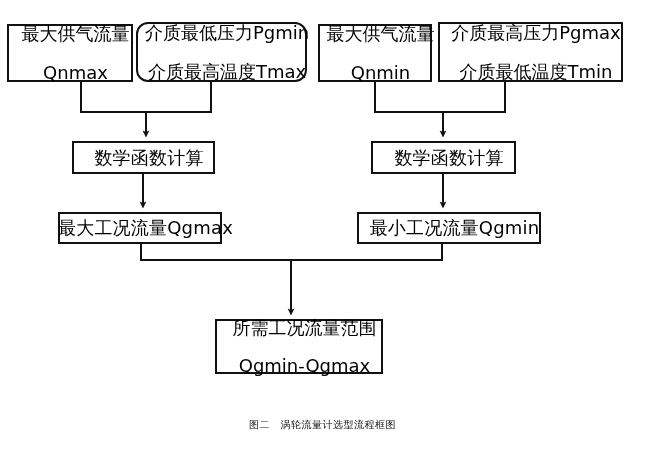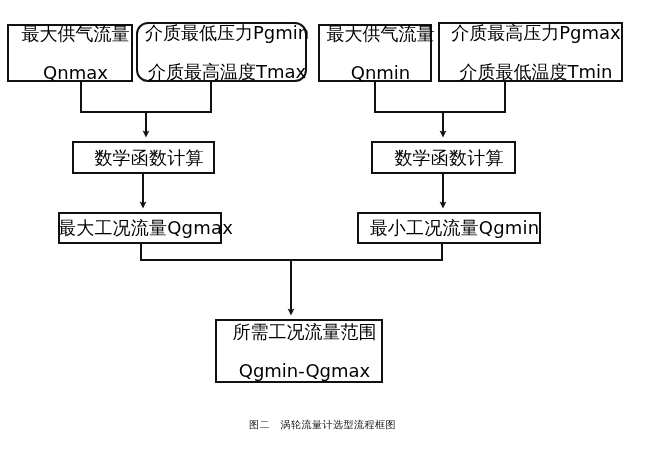--- a/index.html
+++ b/index.html
@@ -61,21 +61,21 @@
   }
   
   #node-qnmax      { left: 7px;   top: 24px;  width: 126px; height: 58px; }
   #node-pgmin-tmax { left: 136px; top: 22px;  width: 171px; height: 60px; border-radius: 12px; }
   #node-qnmin      { left: 318px; top: 24px;  width: 114px; height: 58px; }
   #node-pgmax-tmin { left: 438px; top: 22px;  width: 185px; height: 60px; text-align: center; }
   #node-calc-left  { left: 72px;  top: 141px; width: 143px; height: 33px; }
   #node-calc-right { left: 371px; top: 141px; width: 145px; height: 33px; }
   #node-qgmax      { left: 58px;  top: 212px; width: 164px; height: 32px; }
   #node-qgmin      { left: 357px; top: 212px; width: 184px; height: 32px; }
-  #node-range      { left: 215px; top: 319px; width: 168px; height: 64px; }
+  #node-range      { left: 215px; top: 319px; width: 168px; height: 55px; }
 </style>
 </head>
 <body>
 
 <svg id="flow-canvas" viewBox="0 0 645 460" xmlns="http://www.w3.org/2000/svg">
   <defs>
     <marker id="arrowhead" markerWidth="9" markerHeight="9" refX="4.2" refY="4" orient="auto" markerUnits="userSpaceOnUse">
       <path d="M 0.6 0.6 L 7.8 4 L 0.6 7.4 L 2.2 4 Z" fill="#111111"></path>
     </marker>
   </defs>

